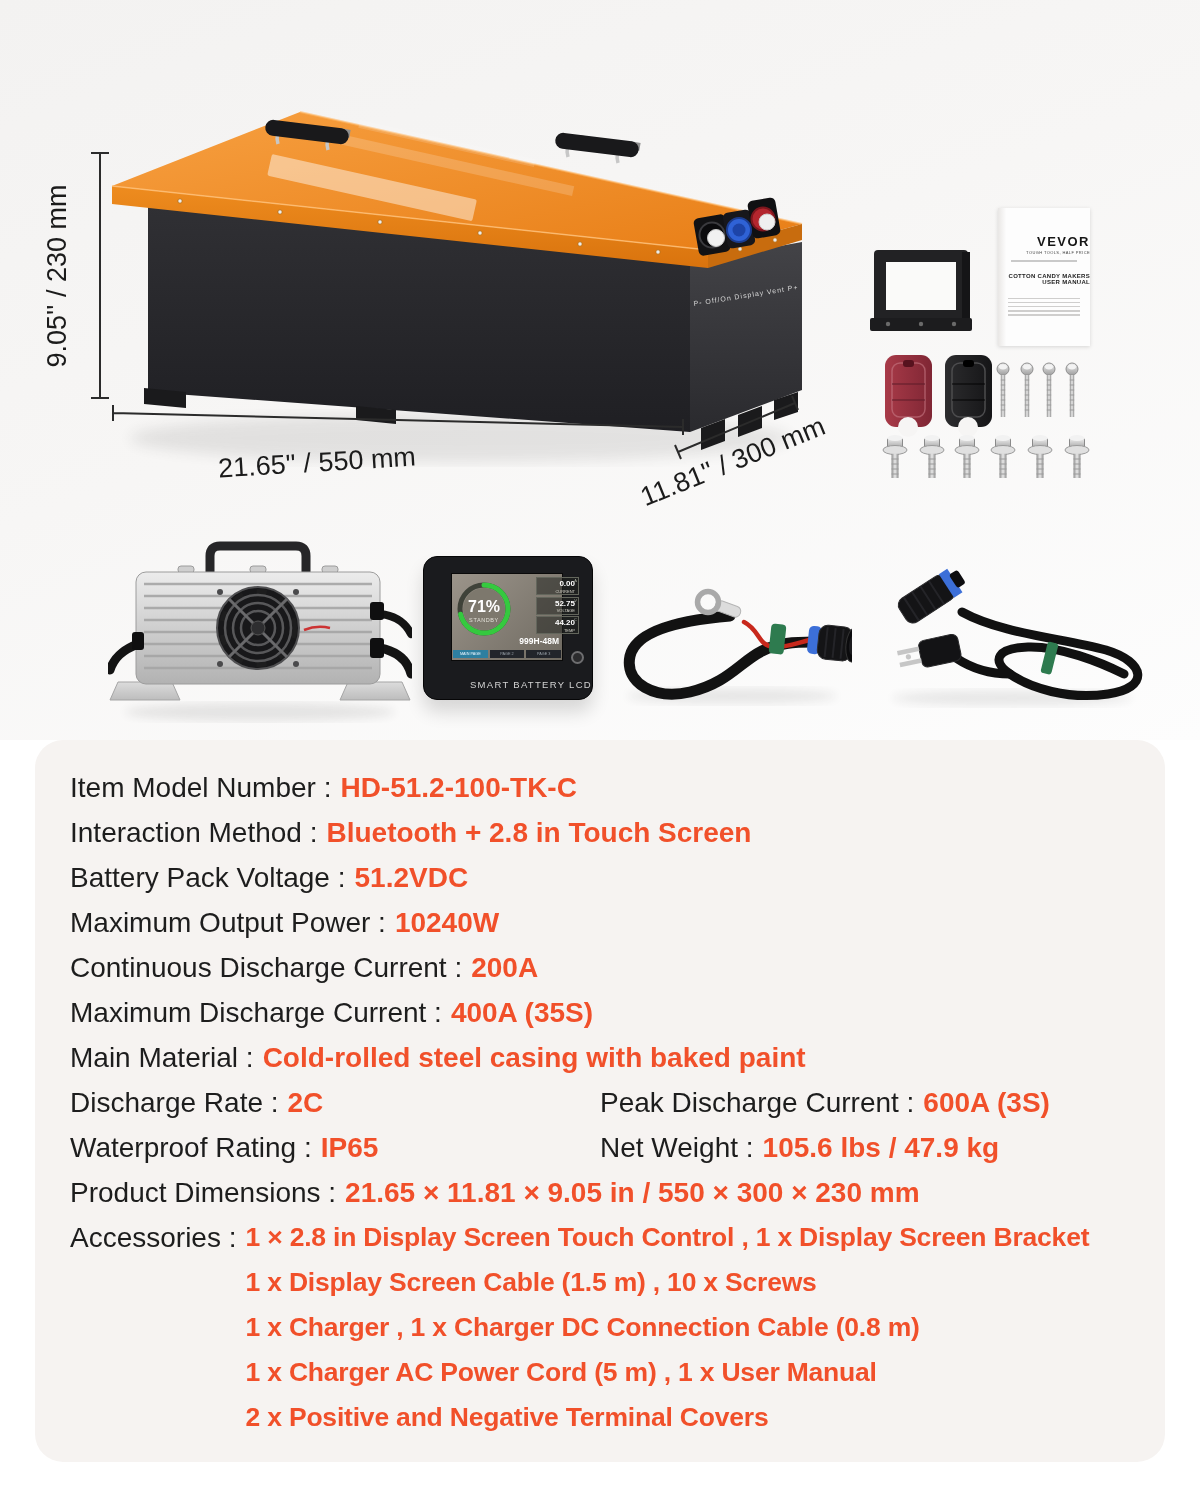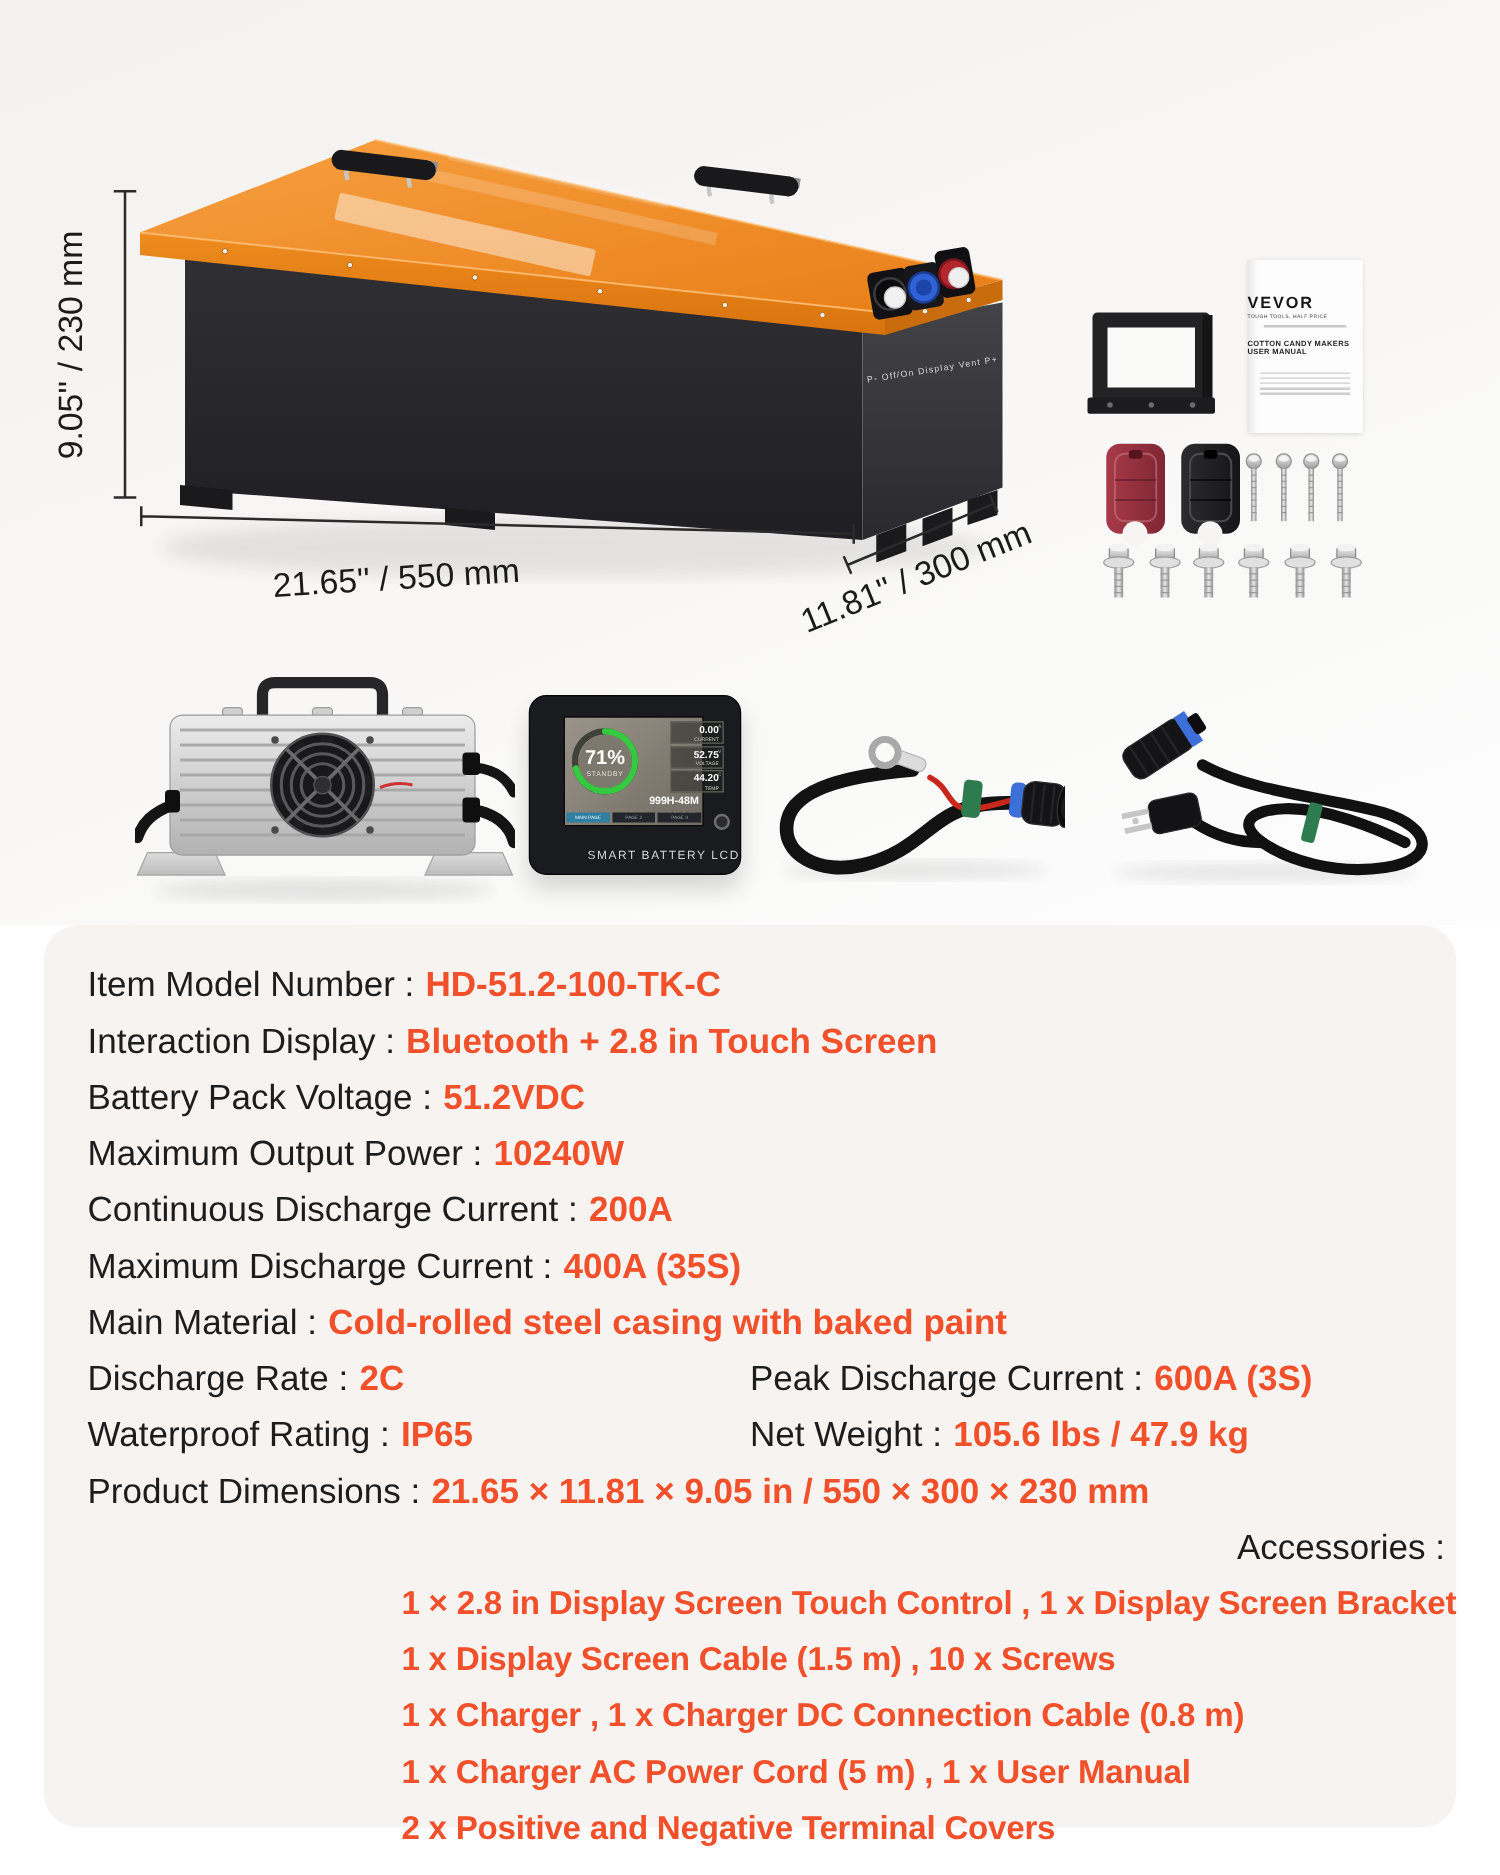--- a/index.html
+++ b/index.html
@@ -10,21 +10,21 @@
   
   .hero{position:absolute;left:0;top:0;width:1200px;height:740px;
         background:linear-gradient(160deg,#f3f2f1 0%,#f7f6f5 45%,#fdfdfd 100%);}
   .dim-label{position:absolute;color:#1b1b1b;font-size:27px;white-space:nowrap;}
   .dim-h{left:57px;top:276px;transform:translate(-50%,-50%) rotate(-90deg);}
   .dim-w{left:317px;top:463px;transform:translate(-50%,-50%) rotate(-3.5deg);}
   .dim-d{left:733px;top:462px;transform:translate(-50%,-50%) rotate(-22deg);}
 
   
   .manual{position:absolute;left:998px;top:208px;width:92px;height:138px;background:#fdfdfd;
-          box-shadow:0 1px 4px rgba(0,0,0,.14);text-align:left;
+          box-shadow:0 1px 4px rgba(0,0,0,.14);text-align:right;
           background:linear-gradient(90deg,#e9e7e5 0%,#fdfdfd 9%);}
   .m-brand{margin-top:26px;font-size:13px;font-weight:bold;letter-spacing:1.5px;color:#161616;}
   .m-tag{margin-top:1px;font-size:4px;letter-spacing:.4px;color:#444;}
   .m-rule{width:66px;height:1.5px;background:#c9c9c9;margin:5px auto 0;}
   .m-title{margin-top:11px;font-size:6px;font-weight:bold;color:#222;letter-spacing:.3px;}
   .m-sub{font-size:6px;font-weight:bold;color:#222;letter-spacing:.3px;}
   .m-para{margin-top:13px;}
   .m-para div{width:72px;height:1.6px;background:#cfcecd;margin:2.6px auto;}
 
   
@@ -56,21 +56,21 @@
        background:#2b2b2d;border:2px solid #6e6e70;}
 
   
   .panel{position:absolute;left:35px;top:740px;width:1130px;height:722px;
          background:#f6f3f1;border-radius:28px;box-sizing:border-box;
          padding:25px 0 0 35px;}
   .srow{position:relative;height:45px;line-height:45px;font-size:28px;white-space:nowrap;}
   .lab{color:#1d1d1d;margin-right:9px;}
   .val{color:#f1502a;font-weight:bold;}
   .cell-right{position:absolute;left:530px;top:0;}
-  .acc{display:flex;align-items:flex-end;height:auto;flex-direction:column;}
+  .acc{display:flex;align-items:flex-start;height:auto;}
   .accline{height:45px;line-height:45px;font-size:26.5px;font-weight:bold;
            color:#f1502a;letter-spacing:-0.2px;}
 </style>
 </head>
 <body>
 
 <div class="hero">
 
   <svg class="abs" style="left:60px;top:90px;" width="760" height="430" viewBox="0 0 760 430">
     <defs>
@@ -443,21 +443,21 @@
     <rect x="182" y="92" width="11" height="32" rx="3" fill="#2E7B4F" transform="rotate(14 187 108)"></rect>
   </svg>
 </div>
 
 <div class="panel">
 
   <div class="srow">
     <span class="lab">Item Model Number :</span><span class="val">HD-51.2-100-TK-C</span>
   </div>
   <div class="srow">
-    <span class="lab">Interaction Display :</span><span class="val">Bluetooth + 2.8 in Touch Screen</span>
+    <span class="lab">Interaction Method :</span><span class="val">Bluetooth + 2.8 in Touch Screen</span>
   </div>
   <div class="srow">
     <span class="lab">Battery Pack Voltage :</span><span class="val">51.2VDC</span>
   </div>
   <div class="srow">
     <span class="lab">Maximum Output Power :</span><span class="val">10240W</span>
   </div>
   <div class="srow">
     <span class="lab">Continuous Discharge Current :</span><span class="val">200A</span>
   </div>

